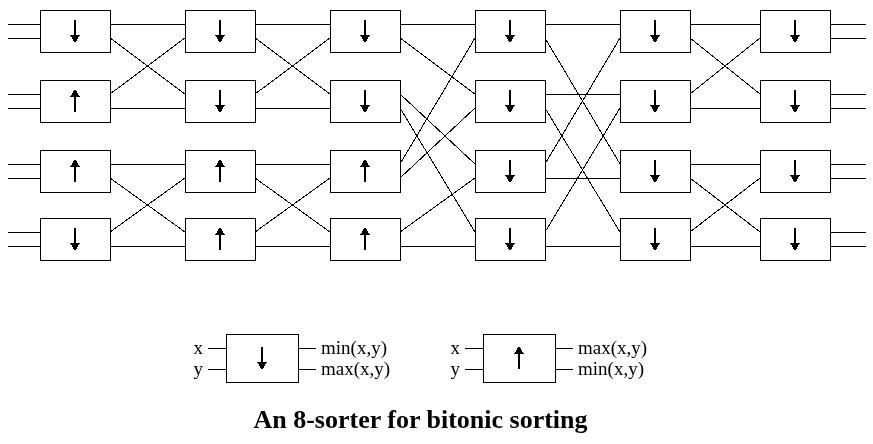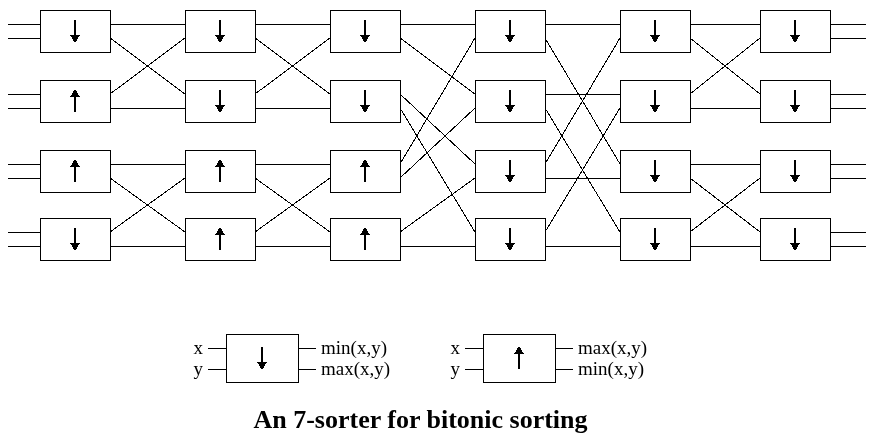--- a/index.html
+++ b/index.html
@@ -243,14 +243,14 @@
             <polygon points="514,354 524,354 519,346" fill="#000000"></polygon>
           </g>
         </g>
       <line class="wire" x1="555" y1="348" x2="573" y2="348"></line>
       <line class="wire" x1="555" y1="369" x2="573" y2="369"></line>
       <text class="lg" x="578" y="354">max(x,y)</text>
       <text class="lg" x="578" y="375">min(x,y)</text>
     </g>
   </svg>
 
-  <div class="caption">An 7-sorter for bitonic sorting</div>
+  <div class="caption">An 8-sorter for bitonic sorting</div>
 </div>
 
 </body></html>

